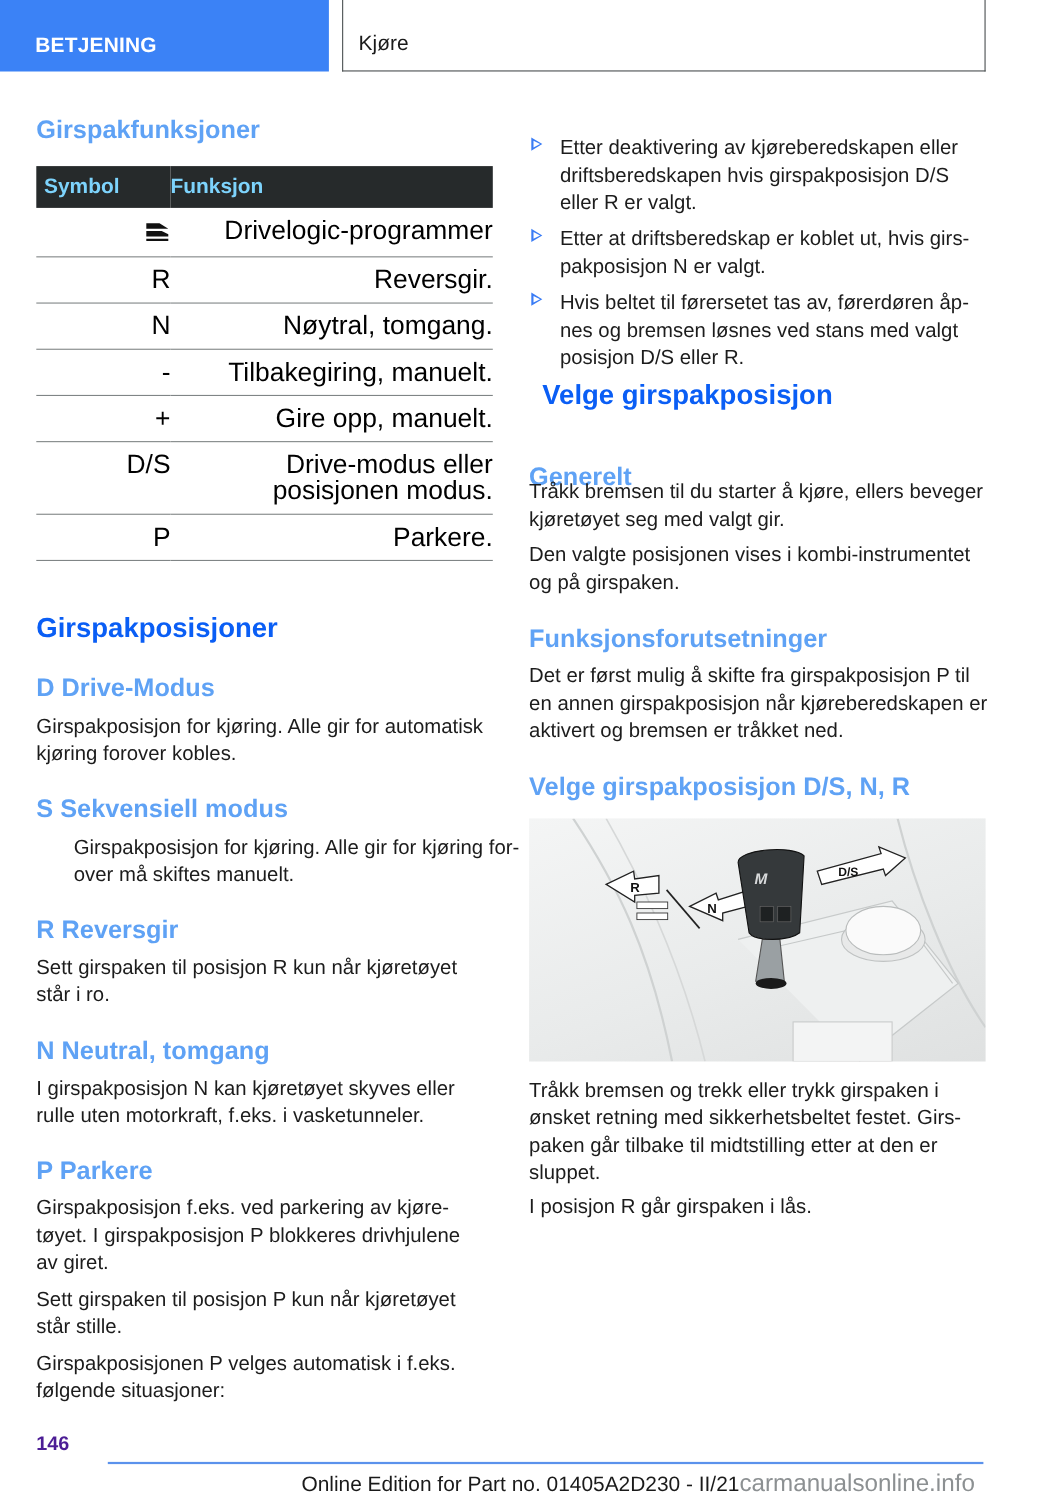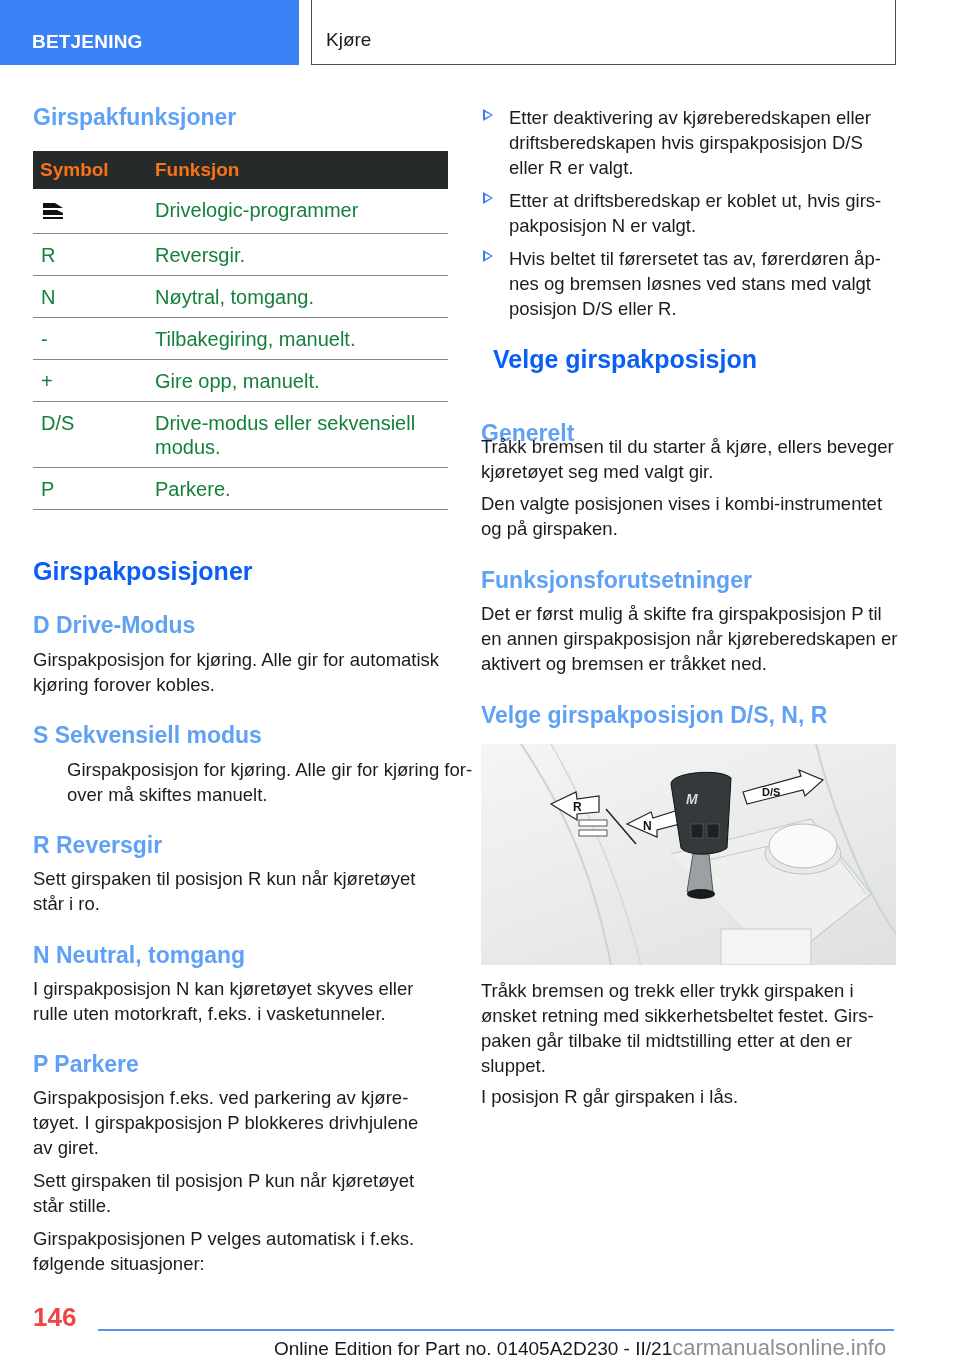--- a/index.html
+++ b/index.html
@@ -25,27 +25,27 @@
     h2.h-blue { color: #0a5ef5; font-weight: bold; font-size: 25px; }
     h3.h-light { color: #5fa2f5; font-weight: bold; font-size: 23px; }
     .h-table-title { color: #5fa2f5; font-weight: bold; font-size: 23px; }
 
     p.body { font-size: 18.5px; line-height: 25px; color: #1c1c1c; }
 
     table.sym {
       position: absolute; left: 33px; top: 151px; width: 415px; border-collapse: collapse;
     }
     table.sym th {
-      background: #262a2b; color: #f97316; font-size: 19px; font-weight: bold; text-align: left;
+      background: #262a2b; color: #7dd3fc; font-size: 19px; font-weight: bold; text-align: left;
       height: 38px; padding: 0 0 0 7px;
     }
     table.sym th.c2 { padding-left: 0; }
     table.sym td {
-      font-size: 20px; color: #15803d; border-bottom: 1.5px solid #808586;
-      vertical-align: top; padding: 9px 0 8px 8px; line-height: 24px;
+      font-size: 24px; color: #000000; border-bottom: 1.5px solid #808586;
+      vertical-align: top; padding: 9px 0 8px 8px; line-height: 24px; text-align: right;
     }
     table.sym td.c1 { width: 122px; }
     table.sym td.c2 { padding-left: 0; }
 
     .bullet { position: relative; padding-left: 28px; font-size: 18.5px; line-height: 25px; color: #1c1c1c; }
     .bullet .tri {
       position: absolute; left: 2px; top: 4px; width: 0; height: 0;
       border-top: 6px solid transparent; border-bottom: 6px solid transparent;
       border-left: 10px solid #3a7cf5;
     }
@@ -57,21 +57,21 @@
 
     .abs { position: absolute; }
 
     .illus {
       position: absolute; left: 481px; top: 744px; width: 415px; height: 221px;
       background: linear-gradient(160deg, #f4f5f5 0%, #e9ebeb 55%, #dfe1e1 100%);
       overflow: hidden;
     }
 
     .footer-num {
-      position: absolute; left: 33px; top: 1302px; font-size: 26px; font-weight: bold; color: #ef4444;
+      position: absolute; left: 33px; top: 1302px; font-size: 18px; font-weight: bold; color: #4c1d95;
     }
     .footer-line {
       position: absolute; left: 98px; top: 1329px; width: 796px; height: 2px; background: #5b92ec;
     }
     .footer-text {
       position: absolute; left: 274px; top: 1335px; font-size: 19px; color: #1a1a1a; white-space: nowrap;
     }
     .footer-wm { color: #8c9092; font-size: 22px; }
   </style>
 </head>
@@ -115,21 +115,21 @@
     <tr>
       <td class="c1">-</td>
       <td class="c2">Tilbakegiring, manuelt.</td>
     </tr>
     <tr>
       <td class="c1">+</td>
       <td class="c2">Gire opp, manuelt.</td>
     </tr>
     <tr>
       <td class="c1">D/S</td>
-      <td class="c2">Drive-modus eller sekvensiell modus.</td>
+      <td class="c2">Drive-modus eller posisjonen modus.</td>
     </tr>
     <tr>
       <td class="c1">P</td>
       <td class="c2">Parkere.</td>
     </tr>
   </tbody>
 </table>
 
 <h2 class="abs h-blue" style="left:33px; top:557px;">Girspakposisjoner</h2>
 
@@ -144,21 +144,21 @@
 
 <h3 class="abs h-light" style="left:33px; top:942px;">N Neutral, tomgang</h3>
 <p class="abs body" style="left:33px; top:976px; width:405px;">I girspakposisjon N kan kjøretøyet skyves eller rulle uten motorkraft, f.eks. i vasketunneler.</p>
 
 <h3 class="abs h-light" style="left:33px; top:1051px;">P Parkere</h3>
 <p class="abs body" style="left:33px; top:1085px; width:405px;">Girspakposisjon f.eks. ved parkering av kjøre­tøyet. I girspakposisjon P blokkeres drivhjulene av giret.</p>
 <p class="abs body" style="left:33px; top:1168px; width:405px;">Sett girspaken til posisjon P kun når kjøretøyet står stille.</p>
 <p class="abs body" style="left:33px; top:1226px; width:405px;">Girspakposisjonen P velges automatisk i f.eks. følgende situasjoner:</p>
 
 <div class="abs" style="left:481px; top:105px; width:418px;">
-  <div class="bullet" style="margin-bottom:8px;">
+  <div class="bullet" style="margin-bottom:8px;margin-top:16px;">
     <span class="tri"></span>
     <span>Etter deaktivering av kjøreberedskapen eller driftsberedskapen hvis girspakposisjon D/S eller R er valgt.</span>
   </div>
   <div class="bullet" style="margin-bottom:8px;">
     <span class="tri"></span>
     <span>Etter at driftsberedskap er koblet ut, hvis girs­pakposisjon N er valgt.</span>
   </div>
   <div class="bullet">
     <span class="tri"></span>
     <span>Hvis beltet til førersetet tas av, førerdøren åp­nes og bremsen løsnes ved stans med valgt posisjon D/S eller R.</span>

